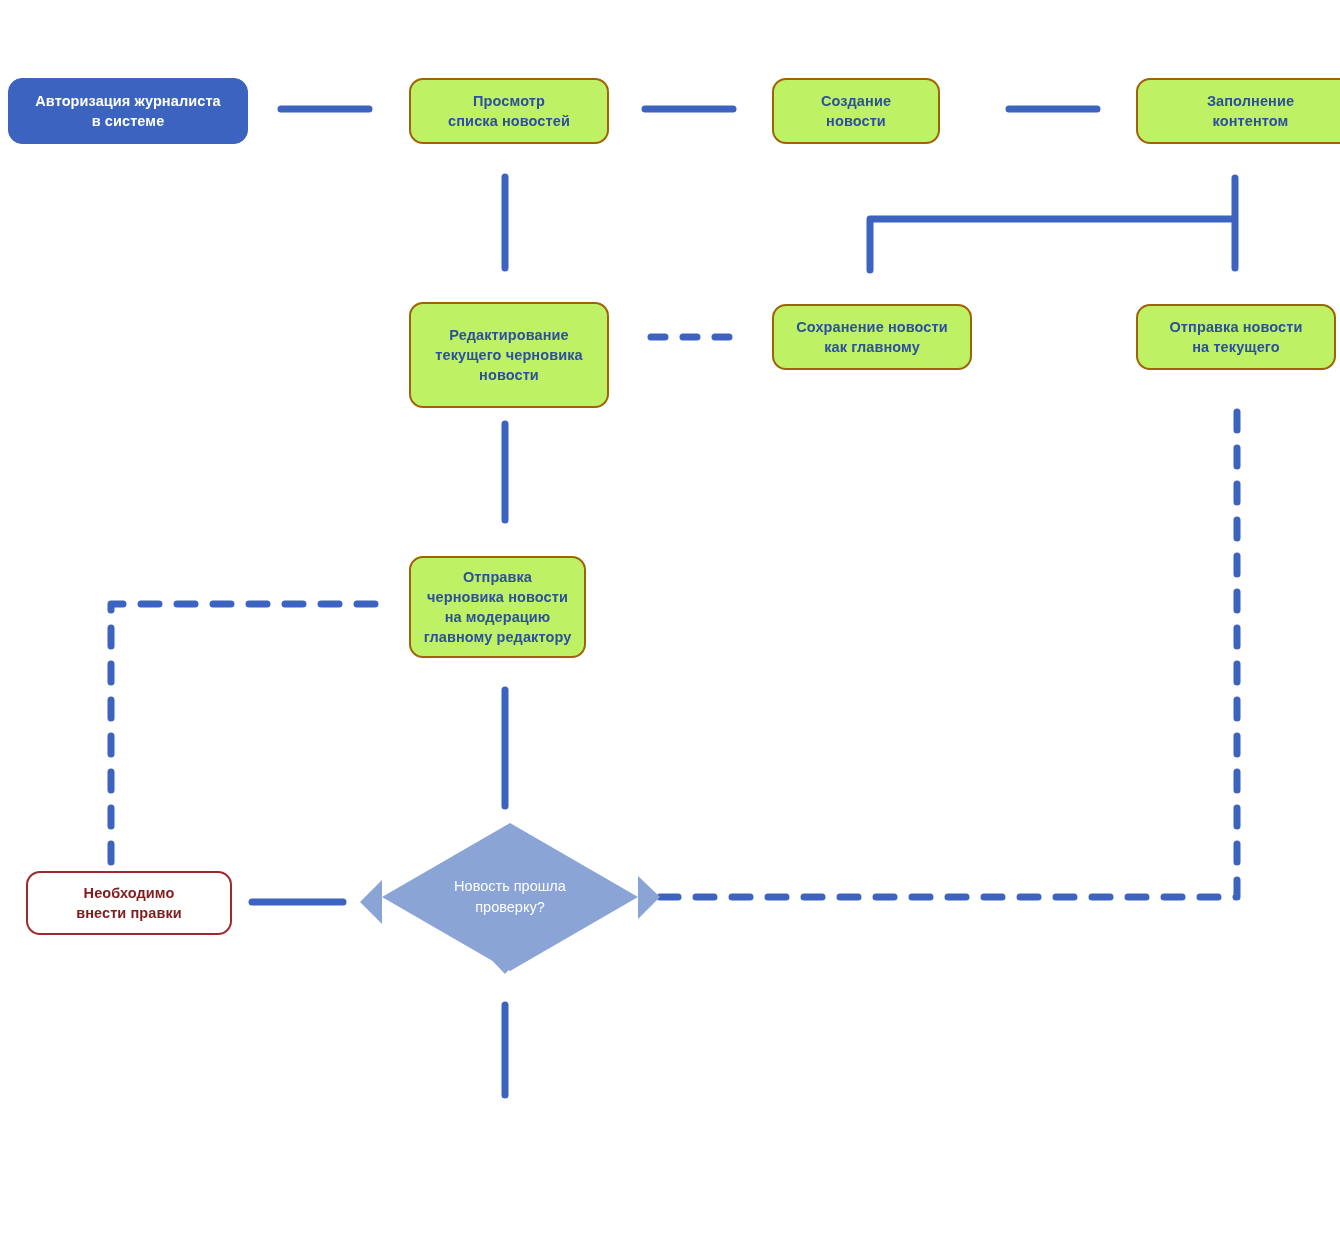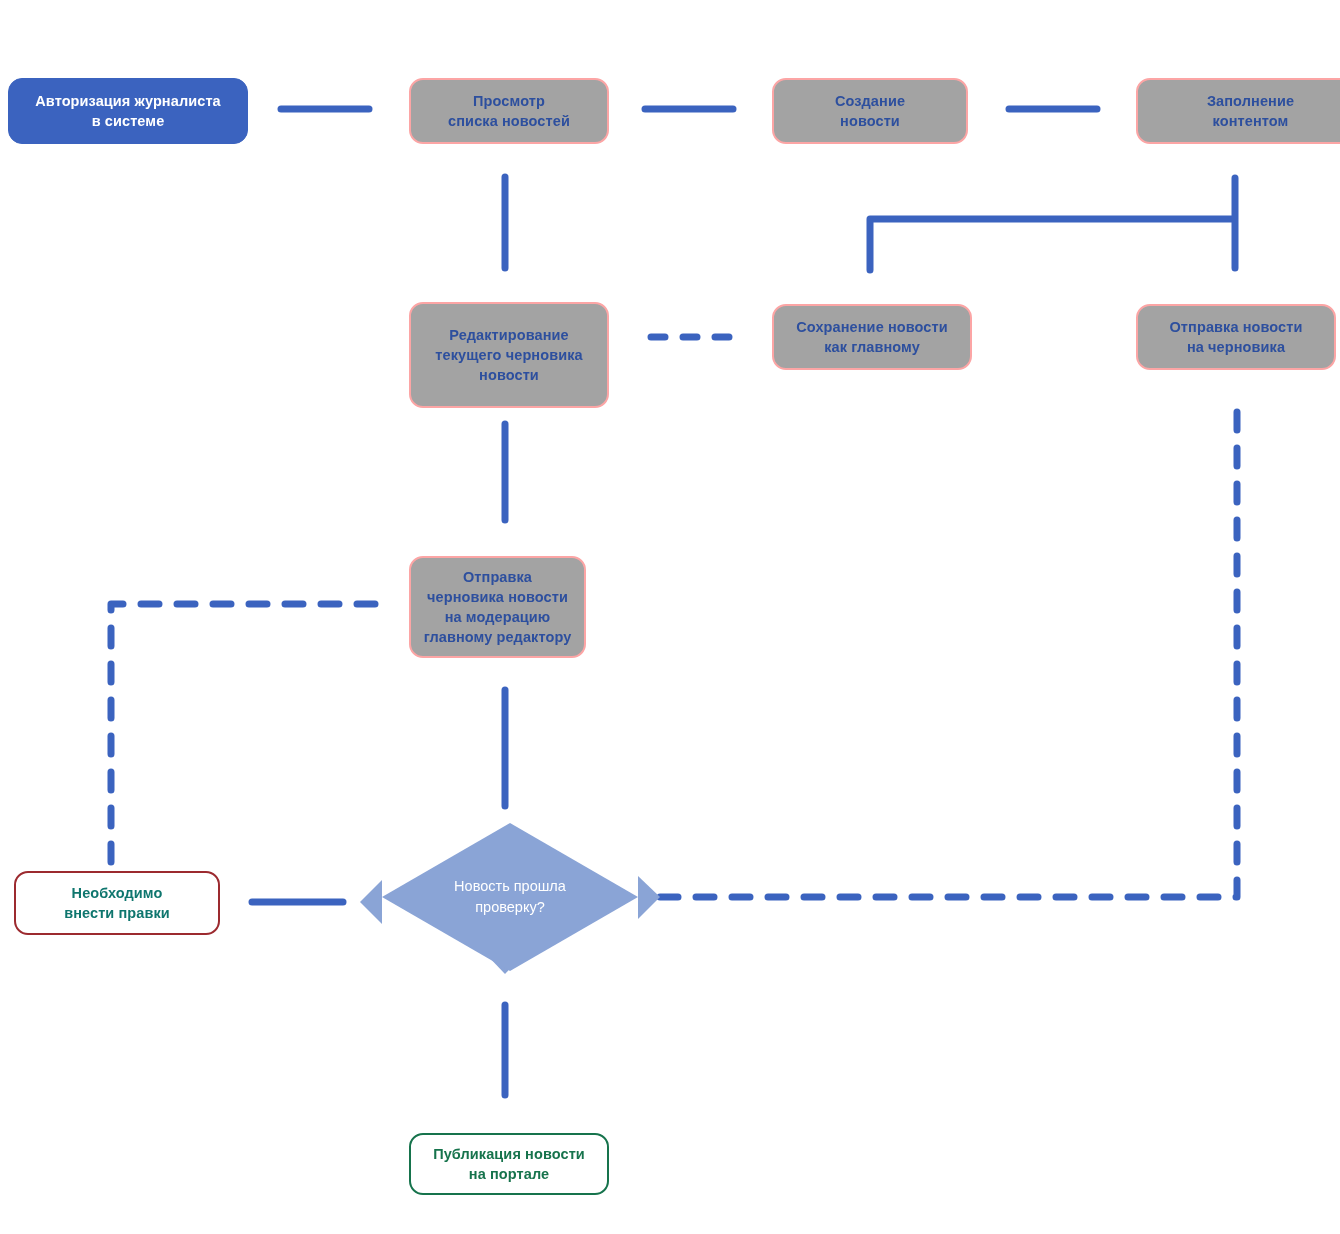--- a/index.html
+++ b/index.html
@@ -32,28 +32,29 @@
     letter-spacing: 0.1px;
     white-space: pre-line;
     padding: 4px 12px;
   }
   .node-filled {
     background: #3b63bf;
     color: #ffffff;
     border: 1px solid #3b63bf;
   }
   .node-outline {
-    background: #a3a3a3;
+    background: #bef264;
     color: #2d4f9e;
-    border: 2px solid #fca5a5;
+    border: 2px solid #a16207;
   }
   .node-danger {
     background: #ffffff;
-    color: #0f766e;
+    color: #7f1d1d;
     border: 2px solid #9c2a2f;
+    margin-left: 12px;
   }
   .node-success {
     background: #ffffff;
     color: #16734c;
     border: 2px solid #16734c;
   }
   .diamond-label {
     position: absolute;
     display: flex;
     align-items: center;
@@ -134,43 +135,41 @@
 
     <polygon points="510,823 638,897 510,971 382,897" fill="#8aa4d6"></polygon>
   </svg>
 
   <div class="node node-filled" style="left:8px; top:78px; width:240px; height:66px;">Авторизация журналиста
 в системе</div>
 
   <div class="node node-outline" style="left:409px; top:78px; width:200px; height:66px;">Просмотр
 списка новостей</div>
 
-  <div class="node node-outline" style="left:772px; top:78px; width:196px; height:66px;">Создание
+  <div class="node node-outline" style="left:772px; top:78px; width:168px; height:66px;">Создание
 новости</div>
 
   <div class="node node-outline" style="left:1136px; top:78px; width:229px; height:66px;">Заполнение
 контентом</div>
 
   <div class="node node-outline" style="left:409px; top:302px; width:200px; height:106px;">Редактирование
 текущего черновика
 новости</div>
 
   <div class="node node-outline" style="left:772px; top:304px; width:200px; height:66px;">Сохранение новости
 как главному</div>
 
   <div class="node node-outline" style="left:1136px; top:304px; width:200px; height:66px;">Отправка новости
-на черновика</div>
+на текущего</div>
 
   <div class="node node-outline" style="left:409px; top:556px; width:177px; height:102px;">Отправка
 черновика новости
 на модерацию
 главному редактору</div>
 
   <div class="node node-danger" style="left:14px; top:871px; width:206px; height:64px;">Необходимо
 внести правки</div>
 
   <div class="diamond-label" style="left:402px; top:855px; width:216px; height:84px;text-align:center;">Новость прошла
 проверку?</div>
 
-  <div class="node node-success" style="left:409px; top:1133px; width:200px; height:62px;">Публикация новости
-на портале</div>
 
 </div>
 
 </body></html>

